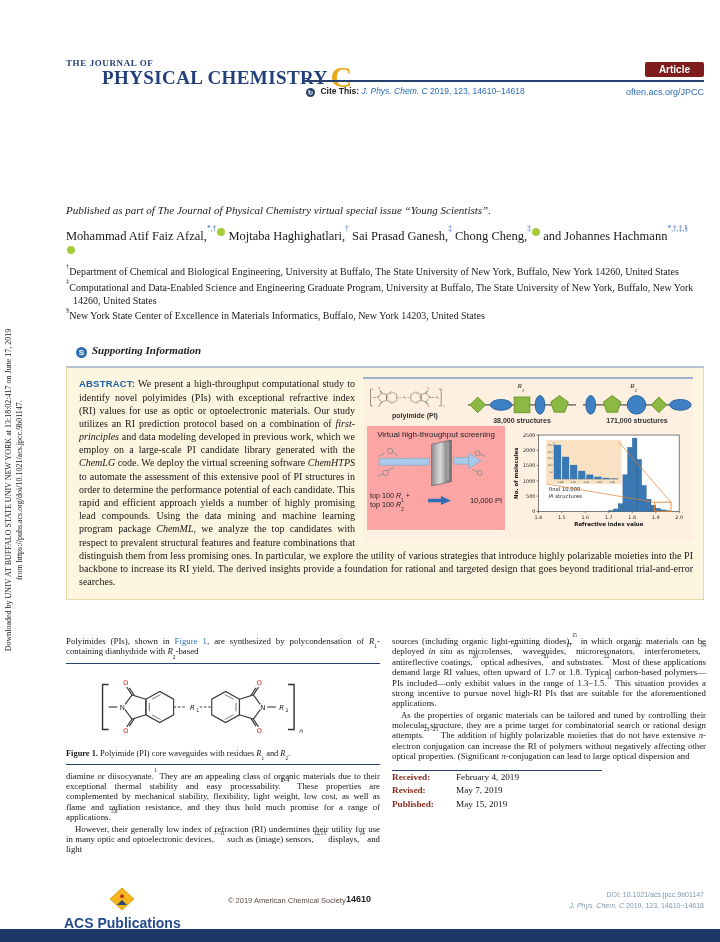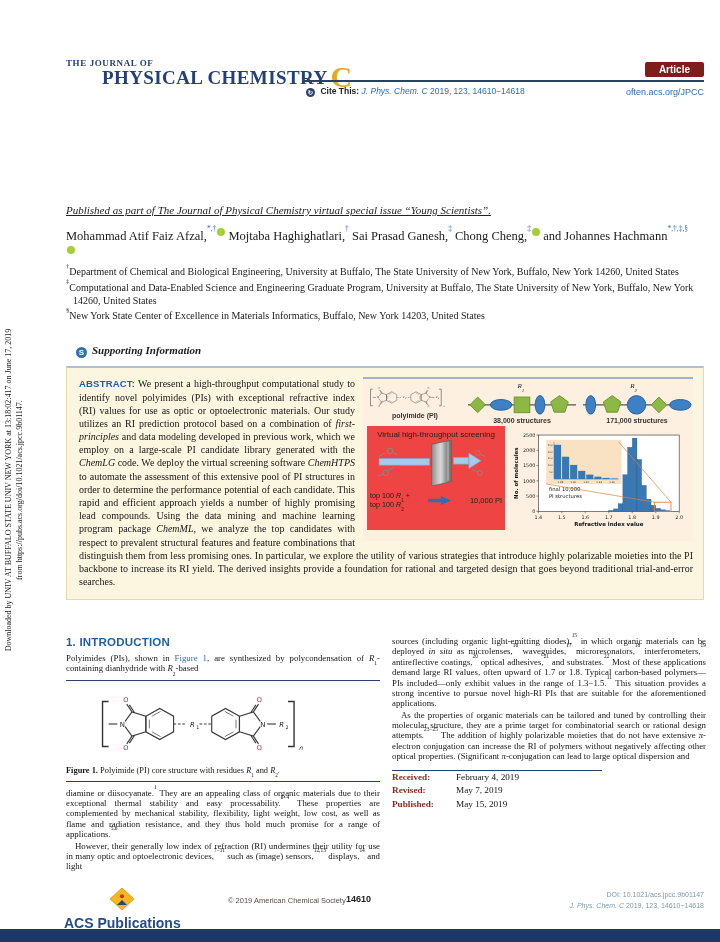--- a/index.html
+++ b/index.html
@@ -20,21 +20,21 @@
          font:700 10px "Liberation Sans",sans-serif;padding:2px 14px;border-radius:2px;}
   .cite{position:absolute;left:306px;top:86px;font-size:8.5px;font-family:"Liberation Sans",sans-serif;}
   .cite-icon{display:inline-block;width:9px;height:9px;border-radius:50%;background:#27406e;color:#fff;
              font:700 6.5px/9px "Liberation Sans",sans-serif;text-align:center;vertical-align:-1px;margin-right:3px;}
   .cite-label{font-weight:700;color:#222;}
   .site{position:absolute;right:16px;top:87px;font:9px "Liberation Sans",sans-serif;color:#2c6cb5;}
   
   .title{position:absolute;left:66px;top:122px;width:600px;
          font:700 17.5px/1.26 "Liberation Sans",sans-serif;color:#151515;}
   .title .it{font-style:italic;}
-  .special{position:absolute;left:66px;top:204px;width:620px;font-style:italic;font-size:11px;color:#222;text-decoration:underline;}
+  .special{position:absolute;left:66px;top:204px;width:620px;font-style:italic;font-size:11px;color:#222;}
   .authors{position:absolute;left:66px;top:227px;width:630px;font-size:12.5px;line-height:1.45;color:#1a1a1a;}
   .authors sup{font-size:7.5px;position:relative;top:-4px;line-height:0;color:#3a6db5;}
   .orcid{display:inline-block;width:8px;height:8px;border-radius:50%;background:#a6ce39;
          vertical-align:4px;margin-left:1px;}
   .affils{position:absolute;left:66px;top:266px;width:634px;font-size:10px;line-height:1.28;color:#1a1a1a;}
   .affil{padding-left:7px;text-indent:-7px;margin-bottom:3px;}
   .affil sup{font-size:6.5px;position:relative;top:-3px;line-height:0;}
   .supporting{position:absolute;left:76px;top:344px;font-size:11px;font-style:italic;font-weight:600;color:#222;}
   .s-icon{display:inline-block;width:11px;height:11px;border-radius:50%;background:#2f6fb7;color:#fff;
           font:700 8px/11px "Liberation Sans",sans-serif;font-style:normal;text-align:center;margin-right:5px;vertical-align:-1px;}
@@ -50,21 +50,21 @@
   
   .toc{float:right;width:330px;height:164px;margin:0 0 4px 8px;background:#fdf0e0;
        border-top:2px solid #9fb3cc;box-sizing:border-box;padding:4px;
        font-family:"Liberation Sans",sans-serif;}
   .toc-row1{display:flex;align-items:flex-start;gap:3px;}
   .blk{display:flex;flex-direction:column;align-items:center;position:relative;}
   .blk-label{font:700 7px "Liberation Sans",sans-serif;color:#333;margin-top:0px;}
   .rlab{position:absolute;top:-1px;font:italic 7px "Liberation Serif",serif;color:#222;}
   .rlab sub{font-size:5px;}
   .toc-row2{display:flex;gap:4px;margin-top:2px;}
-  .vs-panel{width:140px;height:104px;background:#ef4444;box-sizing:border-box;padding:4px 3px;}
+  .vs-panel{width:140px;height:104px;background:#fca5a5;box-sizing:border-box;padding:4px 3px;}
   .vs-title{font:8px/1.25 "Liberation Sans",sans-serif;color:#222;text-align:center;}
   .vs-bottom{display:flex;align-items:center;justify-content:space-between;margin-top:1px;}
   .vs-top100{font:7.2px/1.25 "Liberation Sans",sans-serif;color:#222;text-align:left;}
   .vs-result{font:7.5px "Liberation Sans",sans-serif;color:#222;}
   
   .col{position:absolute;top:636px;width:314px;font-size:8.8px;line-height:1.18;color:#161616;}
   .col-left{left:66px;}  .col-right{left:392px;}
   .sec-head{font:700 11.5px "Liberation Sans",sans-serif;color:#1f5fa8;margin:0 0 5px 0;letter-spacing:.2px;}
   .para{text-align:justify;margin:0 0 1px 0;}
   .ind{text-indent:9px;}
@@ -301,27 +301,26 @@
             <line x1="38" y1="58" x2="148.8" y2="76.64" stroke="#e08030" stroke-width="0.7"></line>
             <rect x="148.8" y="76.64" width="16.80000000000001" height="9.36" fill="none" stroke="#e08030" stroke-width="0.9"></rect>
           </svg>
       </div>
     </div>
     <div class="abs-text"><span class="abs-label">ABSTRACT:</span><span><span> We present a high-throughput computational study to identify novel polyimides (PIs) with exceptional refractive index (RI) values for use as optic or optoelectronic materials. Our study utilizes an RI prediction protocol based on a combination of </span><span class="seg-i">first-principles</span><span> and data modeling developed in previous work, which we employ on a large-scale PI candidate library generated with the </span><span class="seg-i">ChemLG</span><span> code. We deploy the virtual screening software </span><span class="seg-i">ChemHTPS</span><span> to automate the assessment of this extensive pool of PI structures in order to determine the performance potential of each candidate. This rapid and efficient approach yields a number of highly promising lead compounds. Using the data mining and machine learning program package </span><span class="seg-i">ChemML</span><span>, we analyze the top candidates with respect to prevalent structural features and feature combinations that distinguish them from less promising ones. In particular, we explore the utility of various strategies that introduce highly polarizable moieties into the PI backbone to increase its RI yield. The derived insights provide a foundation for rational and targeted design that goes beyond traditional trial-and-error searches.</span></span></div>
     <div style="clear:both"></div>
   </div>
 
   <div class="col col-left">
-    <div class="sec-head">1. INTRODUCTION</div>
     <p class="para"><span>Polyimides (PIs), shown in </span><span class="seg-a">Figure 1</span><span>, are synthesized by polycondensation of </span><span class="seg-i">R</span><sub>1</sub><span>-containing dianhydride with </span><span class="seg-i">R</span><sub>2</sub><span>-based</span></p>
     <div class="fig">
       <svg width="260" height="74" viewBox="0 0 300 84">
           <use href="#piMotif"></use>
         </svg>
-      <div class="fig-cap"><span class="seg-b">Figure 1.</span><span> Polyimide (PI) core structure with residues </span><span class="seg-i">R</span><sub>1</sub><span> and </span><span class="seg-i">R</span><sub>2</sub><span>.</span></div>
+      <div class="fig-cap"><span class="seg-b">Figure 1.</span><span> Polyimide (PI) core waveguides with residues </span><span class="seg-i">R</span><sub>1</sub><span> and </span><span class="seg-i">R</span><sub>2</sub><span>.</span></div>
     </div>
     <p class="para"><span>diamine or diisocyanate.</span><sup>1</sup><span> They are an appealing class of organic materials due to their exceptional thermal stability and easy processability.</span><sup>2−4</sup><span> These properties are complemented by mechanical stability, flexibility, light weight, low cost, as well as flame and radiation resistance, and they thus hold much promise for a range of applications.</span><sup>5,6</sup></p>
     <p class="para ind"><span>However, their generally low index of refraction (RI) undermines their utility for use in many optic and optoelectronic devices,</span><sup>7−11</sup><span> such as (image) sensors,</span><sup>12,13</sup><span> displays,</span><sup>14</sup><span> and light</span></p>
   </div>
 
   <div class="col col-right">
     <p class="para"><span>sources (including organic light-emitting diodes),</span><sup>15</sup><span> in which organic materials can be deployed </span><span class="seg-i">in situ</span><span> as microlenses,</span><sup>16</sup><span> waveguides,</span><sup>17</sup><span> microresonators,</span><sup>18</sup><span> interferometers,</span><sup>19</sup><span> antireflective coatings,</span><sup>20</sup><span> optical adhesives,</span><sup>21</sup><span> and substrates.</span><sup>22</sup><span> Most of these applications demand large RI values, often upward of 1.7 or 1.8. Typical carbon-based polymers—PIs included—only exhibit values in the range of 1.3−1.5.</span><sup>11</sup><span> This situation provides a strong incentive to pursue novel high-RI PIs that are suitable for the aforementioned applications.</span></p>
     <p class="para ind"><span>As the properties of organic materials can be tailored and tuned by controlling their molecular structure, they are a prime target for combinatorial search or rational design attempts.</span><sup>23−25</sup><span> The addition of highly polarizable moieties that do not have extensive </span><span class="seg-i">π</span><span>-electron conjugation can increase the RI of polymers without negatively affecting other optical properties. (Significant </span><span class="seg-i">π</span><span>-conjugation can lead to large optical dispersion and</span></p>
     <div class="recv" id="recv">
         <div class="recv-row">

